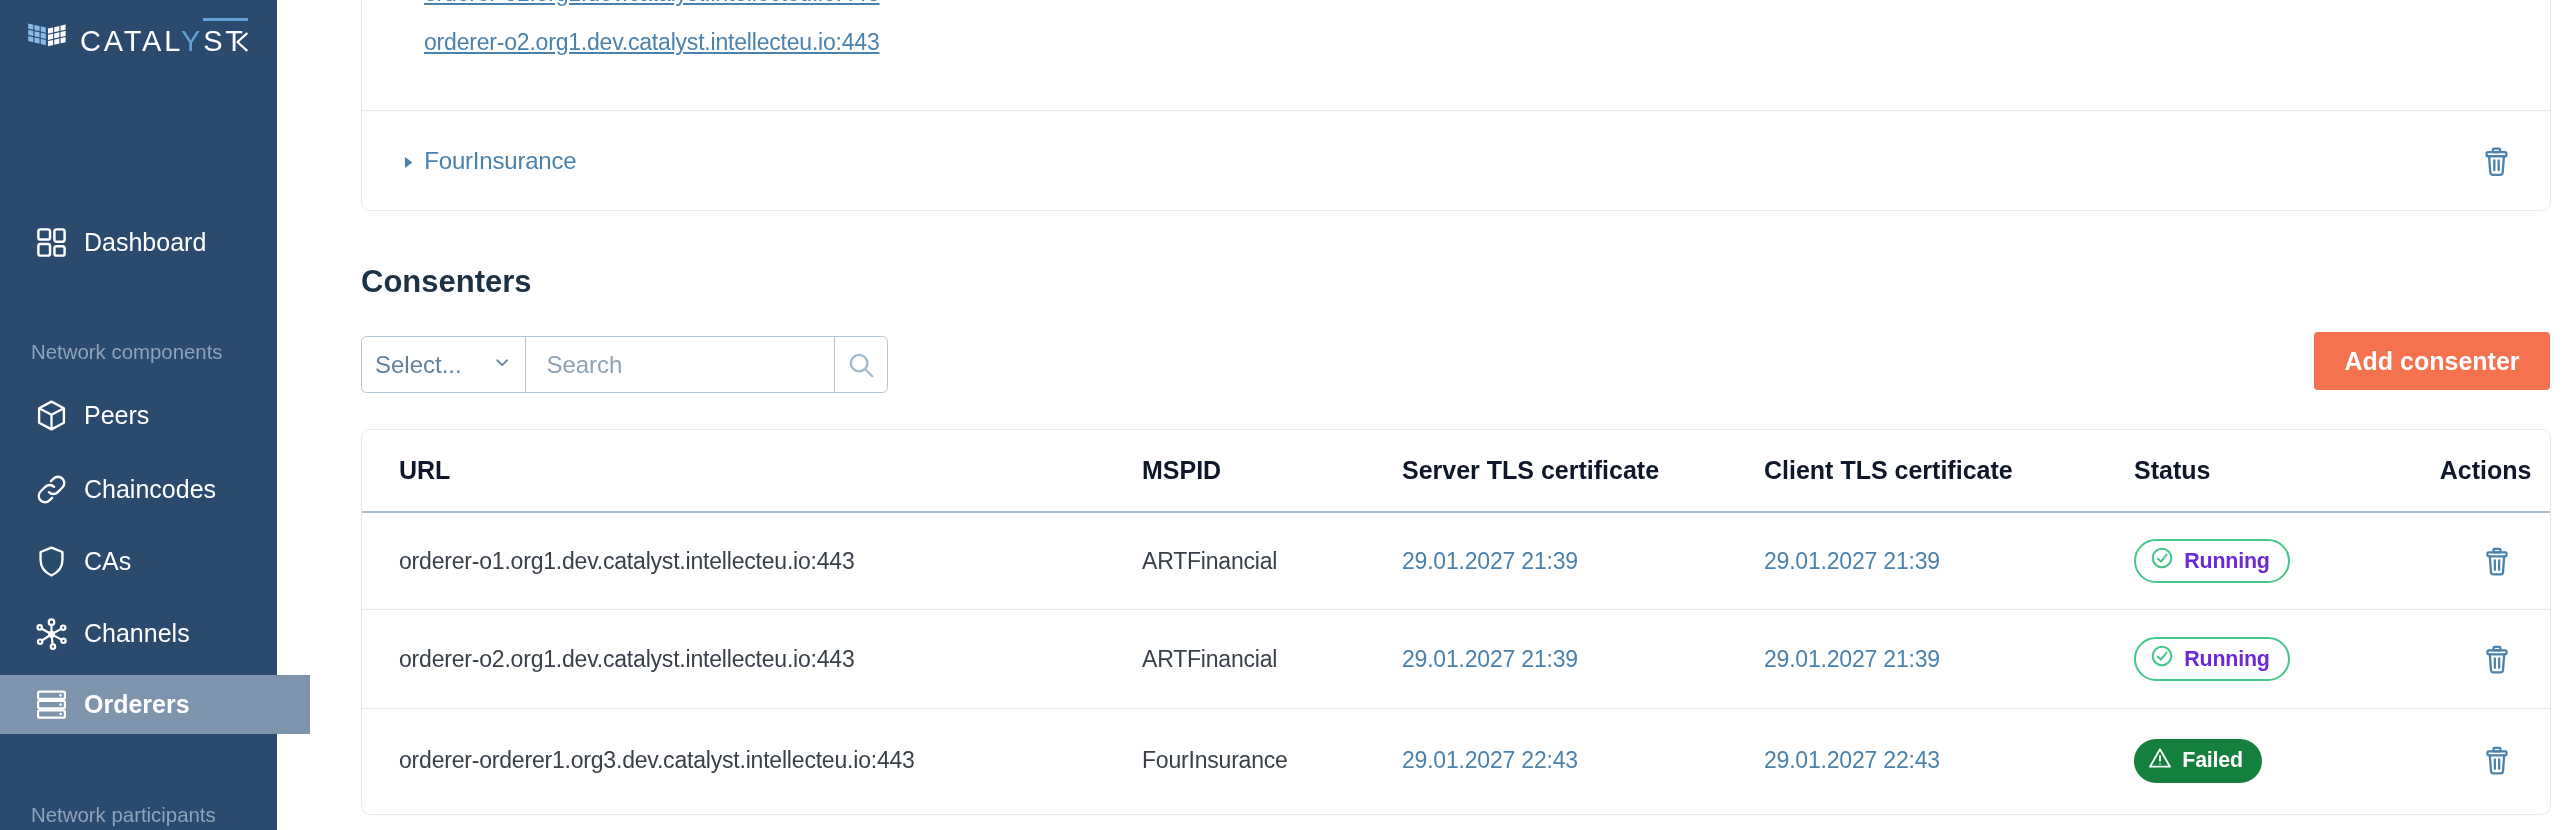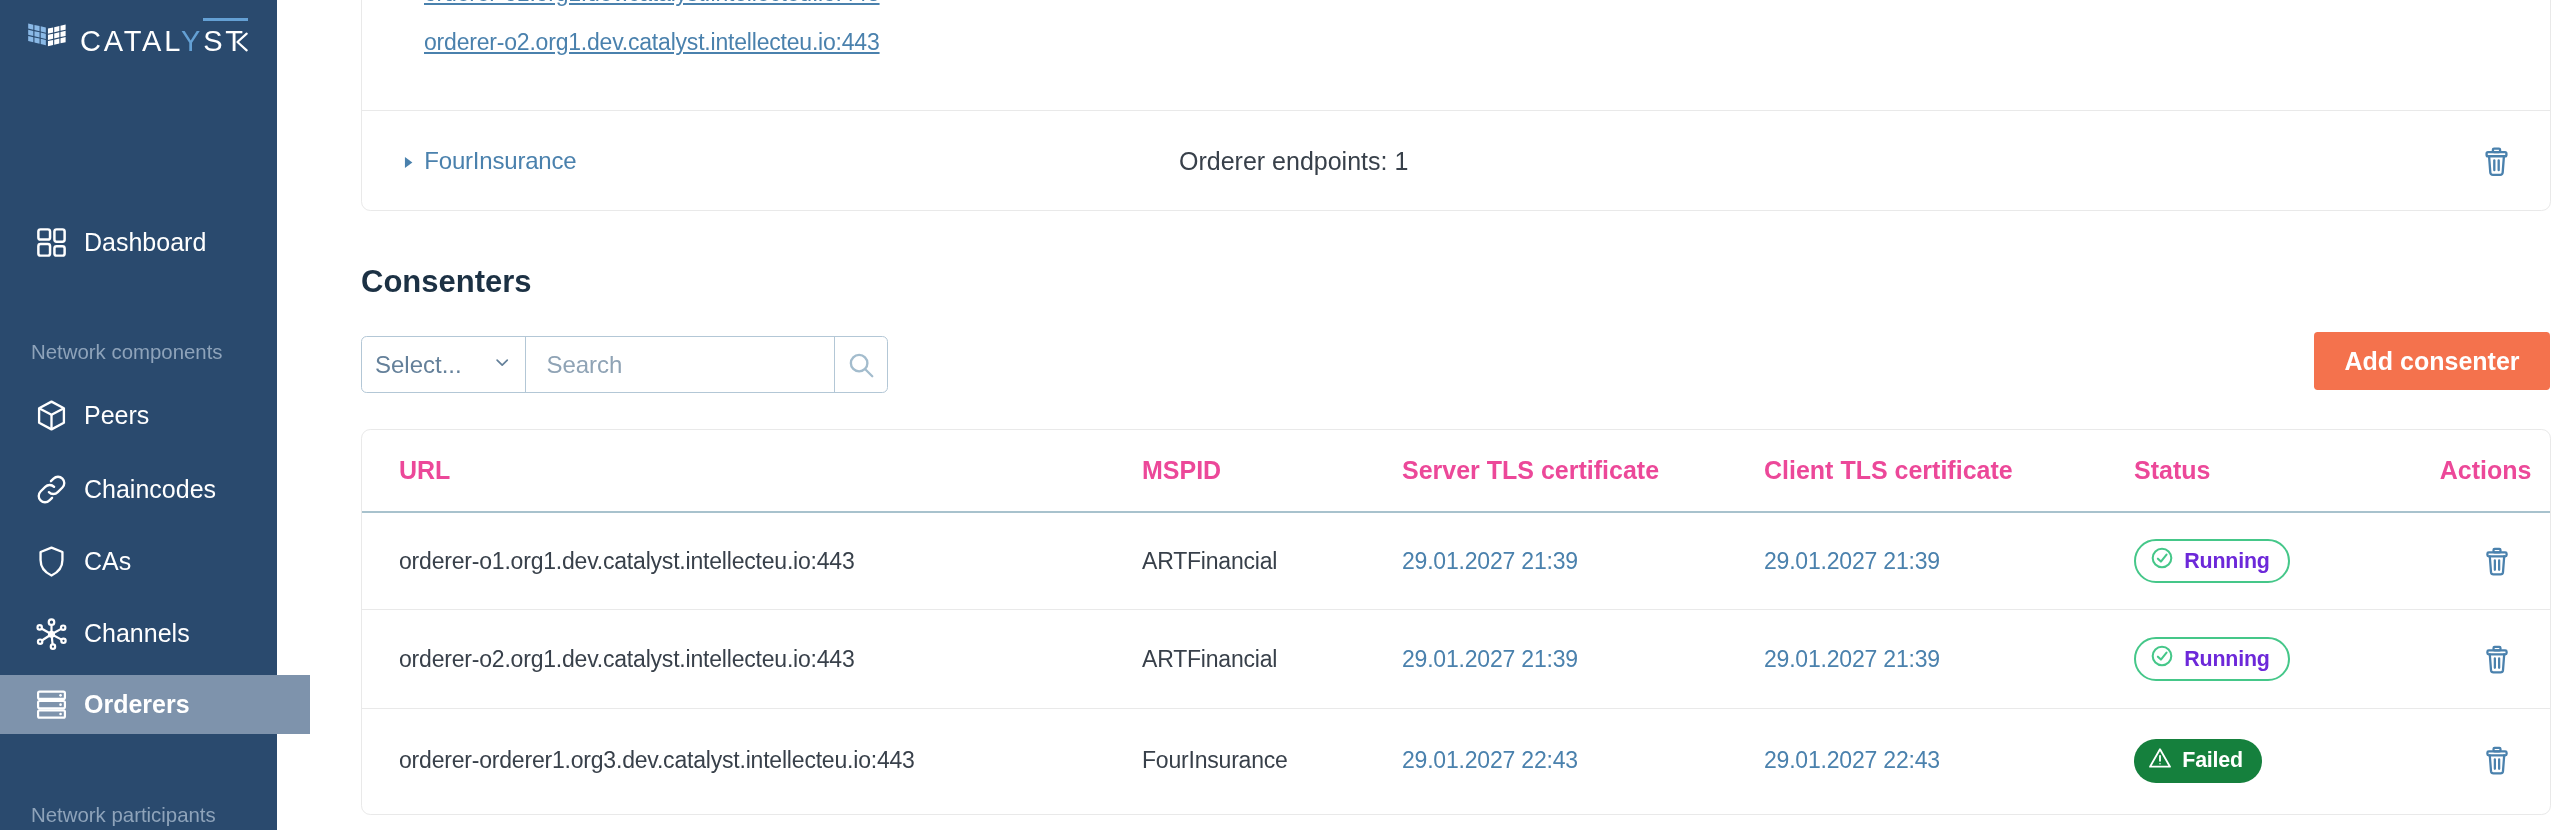--- a/index.html
+++ b/index.html
@@ -53,21 +53,21 @@
   .f-input { flex:1; display:flex; align-items:center; }
   .f-input input { width:100%; height:100%; border:none; outline:none; font-size:24px; padding-left:20.4px; color:#38404a; background:transparent; font-family:"Liberation Sans", sans-serif; }
   .f-input input::placeholder { color:#8fa3b5; }
   .f-icon { width:53px; border-left:0.9px solid #b3c7d6; display:flex; align-items:center; justify-content:center; cursor:pointer; }
 
   .add-btn { position:absolute; left:2037px; top:332px; width:236px; height:58px; background:#f4724d; border:none; border-radius:3.7px; color:#ffffff; font-size:25px; font-weight:bold; font-family:"Liberation Sans", sans-serif; cursor:pointer; }
 
   
   .ctable { position:absolute; left:84px; top:429px; width:2190px; height:386px; border:0.9px solid #e9e9e9; border-radius:9.3px; background:#fff; }
   .tgrid { display:grid; grid-template-columns:743px 260px 362px 370px 306px 1fr; align-items:center; }
-  .thead { height:83px; border-bottom:2.8px solid #a8c2cd; font-weight:bold; font-size:25px; color:#ec4899; }
+  .thead { height:83px; border-bottom:2.8px solid #a8c2cd; font-weight:bold; font-size:25px; color:#0f172a; }
   .th, .td { padding-left:37px; white-space:nowrap; }
   .th.actions { display:flex; justify-content:flex-end; padding-left:0; padding-right:18.6px; }
   .trow { font-size:23px; color:#38404a; letter-spacing:-0.2px; }
   .trow.r1 { height:96px; }
   .trow.r2 { height:99px; border-top:0.9px solid #e9e9e9; }
   .trow.r3 { height:104px; border-top:0.9px solid #e9e9e9; }
   .td.date { color:#4a81ad; cursor:pointer; }
   .td.actions { display:flex; justify-content:flex-end; padding-left:0; padding-right:37px; }
   .trash-btn { display:inline-flex; cursor:pointer; }
 
@@ -208,21 +208,20 @@
       <div class="group-divider"></div>
       <div class="group-row">
         <span class="org-toggle">
           <span class="caret-right">
             <svg width="9.3" height="13" viewBox="0 0 10 14">
                 <polygon points="1,1 9,7 1,13" fill="#4a81ad"></polygon>
               </svg>
           </span>
           <span class="org-name">FourInsurance</span>
         </span>
-        <span class="ep-count">Orderer endpoints: 1</span>
         <span class="group-trash trash-btn">
           <svg width="33" height="35" viewBox="0 0 24 24" fill="none" stroke="#4a81ad" stroke-width="1.7" stroke-linecap="round" stroke-linejoin="round">
             <rect x="9.4" y="2.6" width="5.2" height="2.6" rx="0.8"></rect>
             <rect x="4.8" y="5.2" width="14.4" height="3" rx="1"></rect>
             <path d="M6.6 8.2 L7.5 20 a1.9 1.9 0 0 0 1.9 1.7 h5.2 a1.9 1.9 0 0 0 1.9 -1.7 L17.4 8.2"></path>
             <line x1="10.4" y1="11.2" x2="10.4" y2="18.2"></line>
             <line x1="13.6" y1="11.2" x2="13.6" y2="18.2"></line>
           </svg>
         </span>
       </div>

